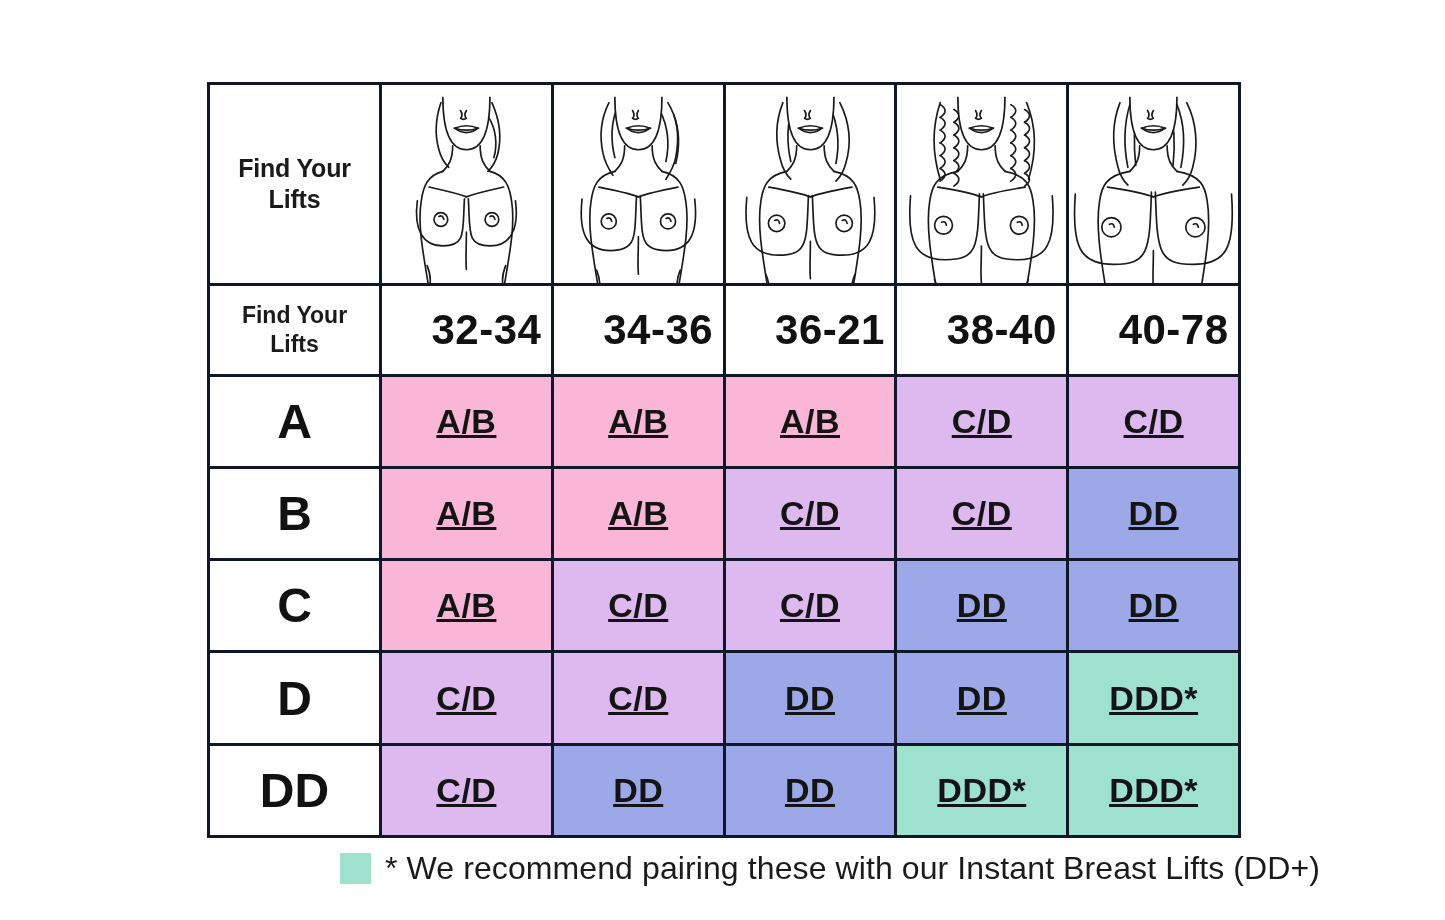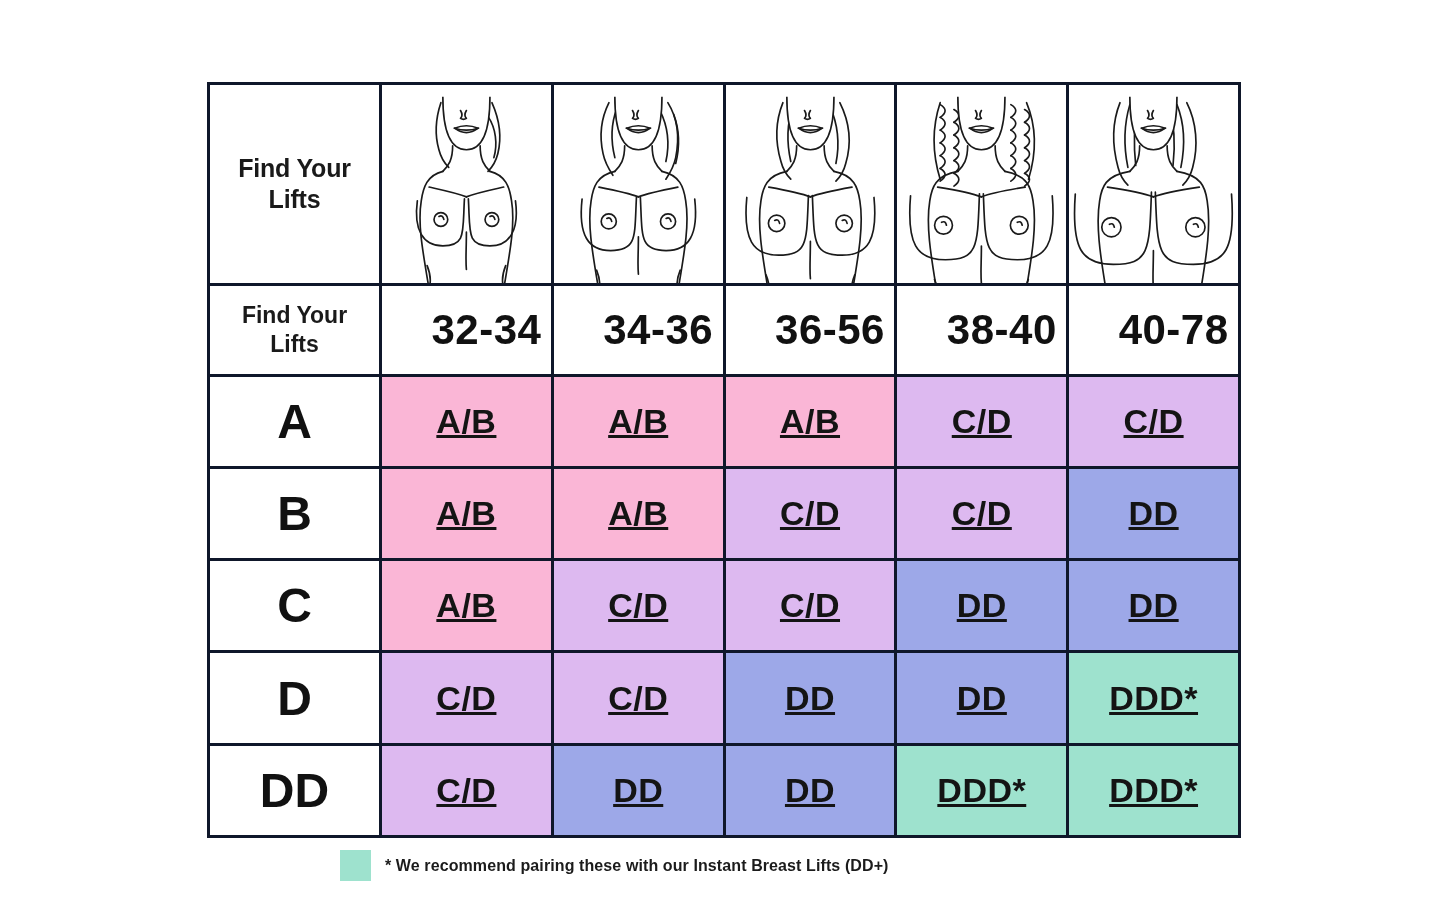--- a/index.html
+++ b/index.html
@@ -66,22 +66,22 @@
     position:absolute;
     left:340px; top:850px;
     display:flex; align-items:center; gap:14px;
   }
   .swatch {
     width:31px; height:31px;
     background:#9EE2CE;
     flex:0 0 auto;
   }
   .footnote-text {
-    font-size:16px; color:#1b1b1b;
-    font-weight:bold; white-space:nowrap;
+    font-size:32px; color:#1b1b1b;
+    font-weight:normal; white-space:nowrap;
     letter-spacing:0.1px;
   }
 </style>
 </head>
 <body>
 
 <div class="page">
 
   <table class="chart">
     <colgroup>
@@ -357,21 +357,21 @@
     </g>
   </svg>
           </td>
         </tr>
         <tr class="size-row">
           <td>
             <div class="hdr-label-sm"><span>Find Your</span><br><span>Lifts</span></div>
           </td>
           <td><span class="size-val">32-34</span></td>
           <td><span class="size-val">34-36</span></td>
-          <td><span class="size-val">36-56</span></td>
+          <td><span class="size-val">36-21</span></td>
           <td><span class="size-val">38-40</span></td>
           <td><span class="size-val">40-78</span></td>
         </tr>
         <tr class="data-row">
           <td class="row-label">A</td>
           <td style="background: rgb(250, 182, 214);"><span class="cell-val">A/B</span></td>
           <td style="background: rgb(250, 182, 214);"><span class="cell-val">A/B</span></td>
           <td style="background: rgb(250, 182, 214);"><span class="cell-val">A/B</span></td>
           <td style="background: rgb(221, 185, 240);"><span class="cell-val">C/D</span></td>
           <td style="background: rgb(221, 185, 240);"><span class="cell-val">C/D</span></td>

